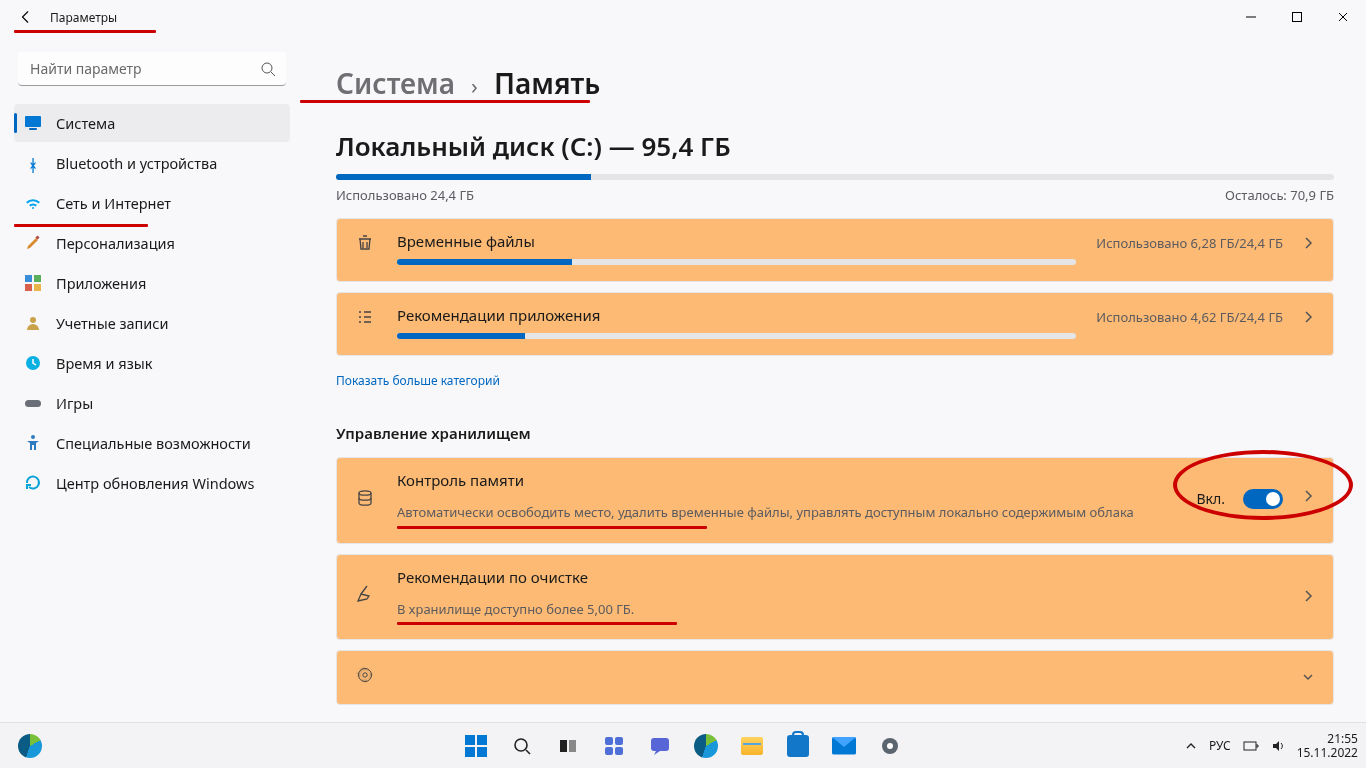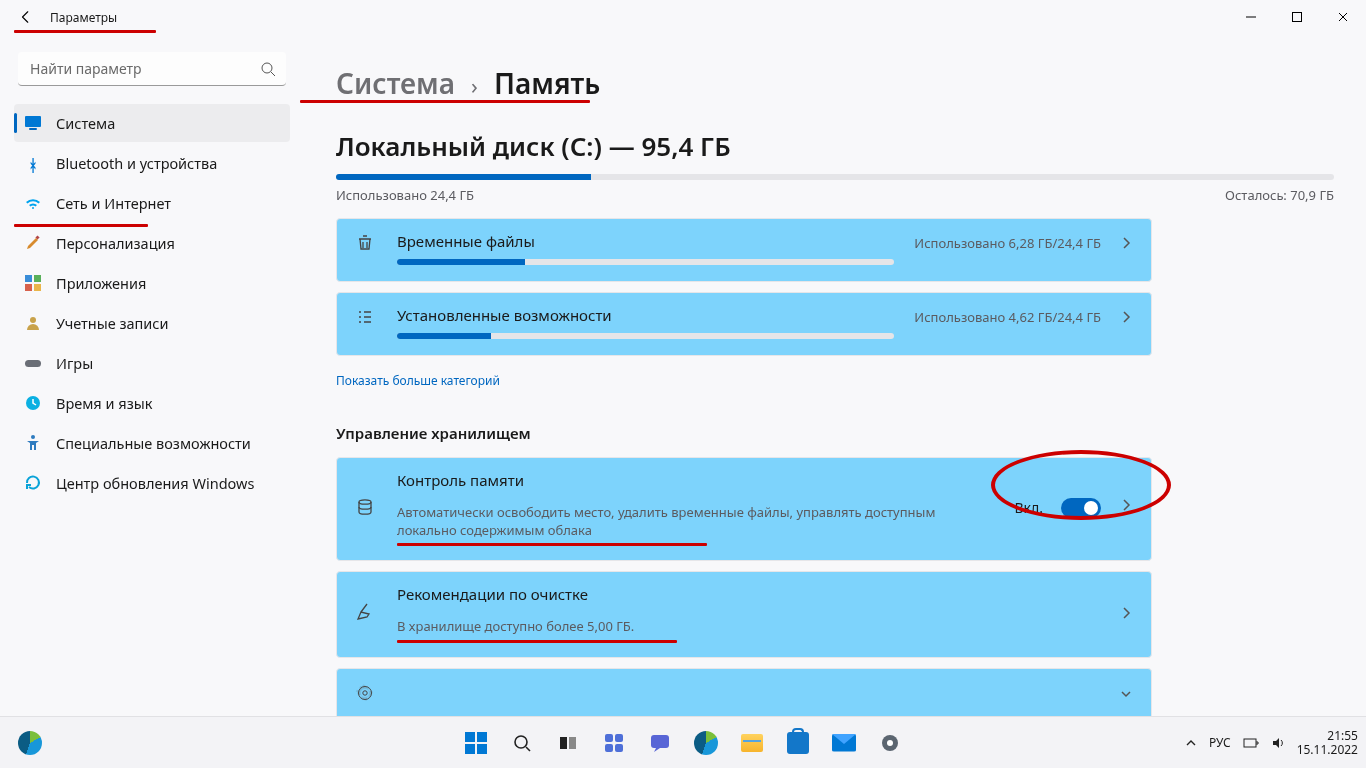--- a/index.html
+++ b/index.html
@@ -48,21 +48,21 @@
   .bc-parent { font-size:28px; font-weight:600; color:#6f6f73; }
   .bc-sep { font-size:22px; color:#6f6f73; }
   .bc-leaf { font-size:28px; font-weight:600; }
 
   .disk-title { font-size:26px; font-weight:600; margin-top:26px; }
   .bar, .mini-bar { height:6px; border-radius:3px; background:#e5e5e8; overflow:hidden; }
   .bar { margin-top:10px; width: 998px; }
   .bar-fill, .mini-bar-fill { height:100%; background:#0067c0; }
   .bar-labels { display:flex; justify-content:space-between; width:998px; font-size:13px; color:#5b5b60; margin-top:6px; }
 
-  .card { width:816px; border:1px solid #e6e6e9; border-radius:4px; background:#7dd3fc; padding:12px 18px 14px 18px; display:flex; align-items:flex-start; gap:20px; margin-top:14px; position:relative; }
+  .card { width:998px; border:1px solid #e6e6e9; border-radius:4px; background:#fdba74; padding:12px 18px 14px 18px; display:flex; align-items:flex-start; gap:20px; margin-top:14px; position:relative; }
   .card + .card { margin-top:10px; }
   .card-icon { width:22px; color:#444; margin-top:2px; flex:none; }
   .card-body { flex:1; min-width:0; }
   .card-title { font-size:15px; }
   .card-sub { font-size:13px; color:#5b5b60; margin-top:14px; line-height:1.35; }
   .card-right { display:flex; align-items:center; gap:18px; color:#5b5b60; font-size:13px; flex:none; }
   .chev { color:#555; }
   .mini-bar { margin-top:8px; width:100%; }
   .card.with-bar { padding-bottom:16px; }
   .card.with-bar .card-right { align-self:flex-start; margin-top:3px; }
@@ -72,21 +72,21 @@
   .section-h { font-size:15px; font-weight:600; margin-top:34px; }
 
   .toggle { width:40px; height:20px; border-radius:10px; background:#0067c0; position:relative; }
   .toggle::after { content:""; position:absolute; right:3px; top:3px; width:14px; height:14px; border-radius:50%; background:#fff; }
   .on-label { color:#1a1a1a; font-size:14px; }
 
   
   .annot-ellipse { position:absolute; border:4px solid #c00; border-radius:50%; pointer-events:none; }
 
   
-  .taskbar { position:absolute; left:0; right:0; bottom:0; height:52px; background:#f3f3f6; border-top:1px solid #e1e1e4; display:flex; align-items:center;margin-top:41px; }
+  .taskbar { position:absolute; left:0; right:0; bottom:0; height:46px; background:#f3f3f6; border-top:1px solid #e1e1e4; display:flex; align-items:center;margin-top:41px; }
   .tb-center { position:absolute; left:50%; transform:translateX(-50%); display:flex; gap:6px; }
   .tb-btn { width:40px; height:40px; border-radius:4px; display:flex; align-items:center; justify-content:center; }
   .tb-right { position:absolute; right:8px; display:flex; align-items:center; gap:12px; font-size:12px; color:#1a1a1a; }
   .clock { text-align:right; line-height:1.15; font-size:12px; }
   .tb-left { position:absolute; left:10px; display:flex; align-items:center; }
   .edge-logo { width:24px; height:24px; border-radius:50%; background:conic-gradient(#7abf3a 0 60deg,#1897d9 60deg 200deg,#0b5c84 200deg 360deg); }
 
   
   .winlogo { width:22px; height:22px; display:grid; grid-template:1fr 1fr/1fr 1fr; gap:2px; }
   .winlogo span { background:#0078d4; }
@@ -188,34 +188,34 @@
         <span class="nav-icon">
             <svg width="18" height="18" viewBox="0 0 18 18" fill="#c9a24a">
               <circle cx="9" cy="6" r="3"></circle>
               <path d="M3 16a6 6 0 0112 0z"></path>
             </svg>
           </span>
         <span class="nav-label">Учетные записи</span>
       </div>
       <div class="nav-item">
         <span class="nav-icon">
-            <svg width="18" height="18" viewBox="0 0 18 18" fill="#6a6e76">
-              <rect x="1" y="6" width="16" height="7" rx="3.5"></rect>
-            </svg>
-          </span>
-        <span class="nav-label">Игры</span>
-      </div>
-      <div class="nav-item">
-        <span class="nav-icon">
             <svg width="18" height="18" viewBox="0 0 18 18" class="ic-clock">
               <circle cx="9" cy="9" r="7" fill="#0bb0e2"></circle>
               <path d="M9 5v4l3 2" stroke="#fff" fill="none" stroke-width="1.5"></path>
             </svg>
           </span>
         <span class="nav-label">Время и язык</span>
+      </div>
+      <div class="nav-item">
+        <span class="nav-icon">
+            <svg width="18" height="18" viewBox="0 0 18 18" fill="#6a6e76">
+              <rect x="1" y="6" width="16" height="7" rx="3.5"></rect>
+            </svg>
+          </span>
+        <span class="nav-label">Игры</span>
       </div>
       <div class="nav-item">
         <span class="nav-icon">
             <svg width="18" height="18" viewBox="0 0 18 18" fill="#2e7bbf">
               <circle cx="9" cy="3" r="2"></circle>
               <path d="M3 7h12l-3 2v7h-2v-5H8v5H6v-7z"></path>
             </svg>
           </span>
         <span class="nav-label">Специальные возможности</span>
       </div>
@@ -266,21 +266,21 @@
             <path d="M5 2l5 5-5 5" stroke="#555" fill="none" stroke-width="1.5"></path>
           </svg>
       </div>
     </div>
 
     <div class="card with-bar">
       <div class="card-icon"><svg width="20" height="20" viewBox="0 0 20 20" fill="none" stroke="#444" stroke-width="1.3">
             <path d="M4 5h2m3 0h7M4 10h2m3 0h7M4 15h2m3 0h7"></path>
           </svg></div>
       <div class="card-body">
-        <div class="card-title">Установленные возможности</div>
+        <div class="card-title">Рекомендации приложения</div>
         <div class="mini-bar">
             <div class="mini-bar-fill" style="width:18.9%"></div>
           </div>
       </div>
       <div class="card-right">
         <span>Использовано 4,62 ГБ/24,4 ГБ</span>
         <svg class="chev" width="14" height="14" viewBox="0 0 14 14">
             <path d="M5 2l5 5-5 5" stroke="#555" fill="none" stroke-width="1.5"></path>
           </svg>
       </div>

